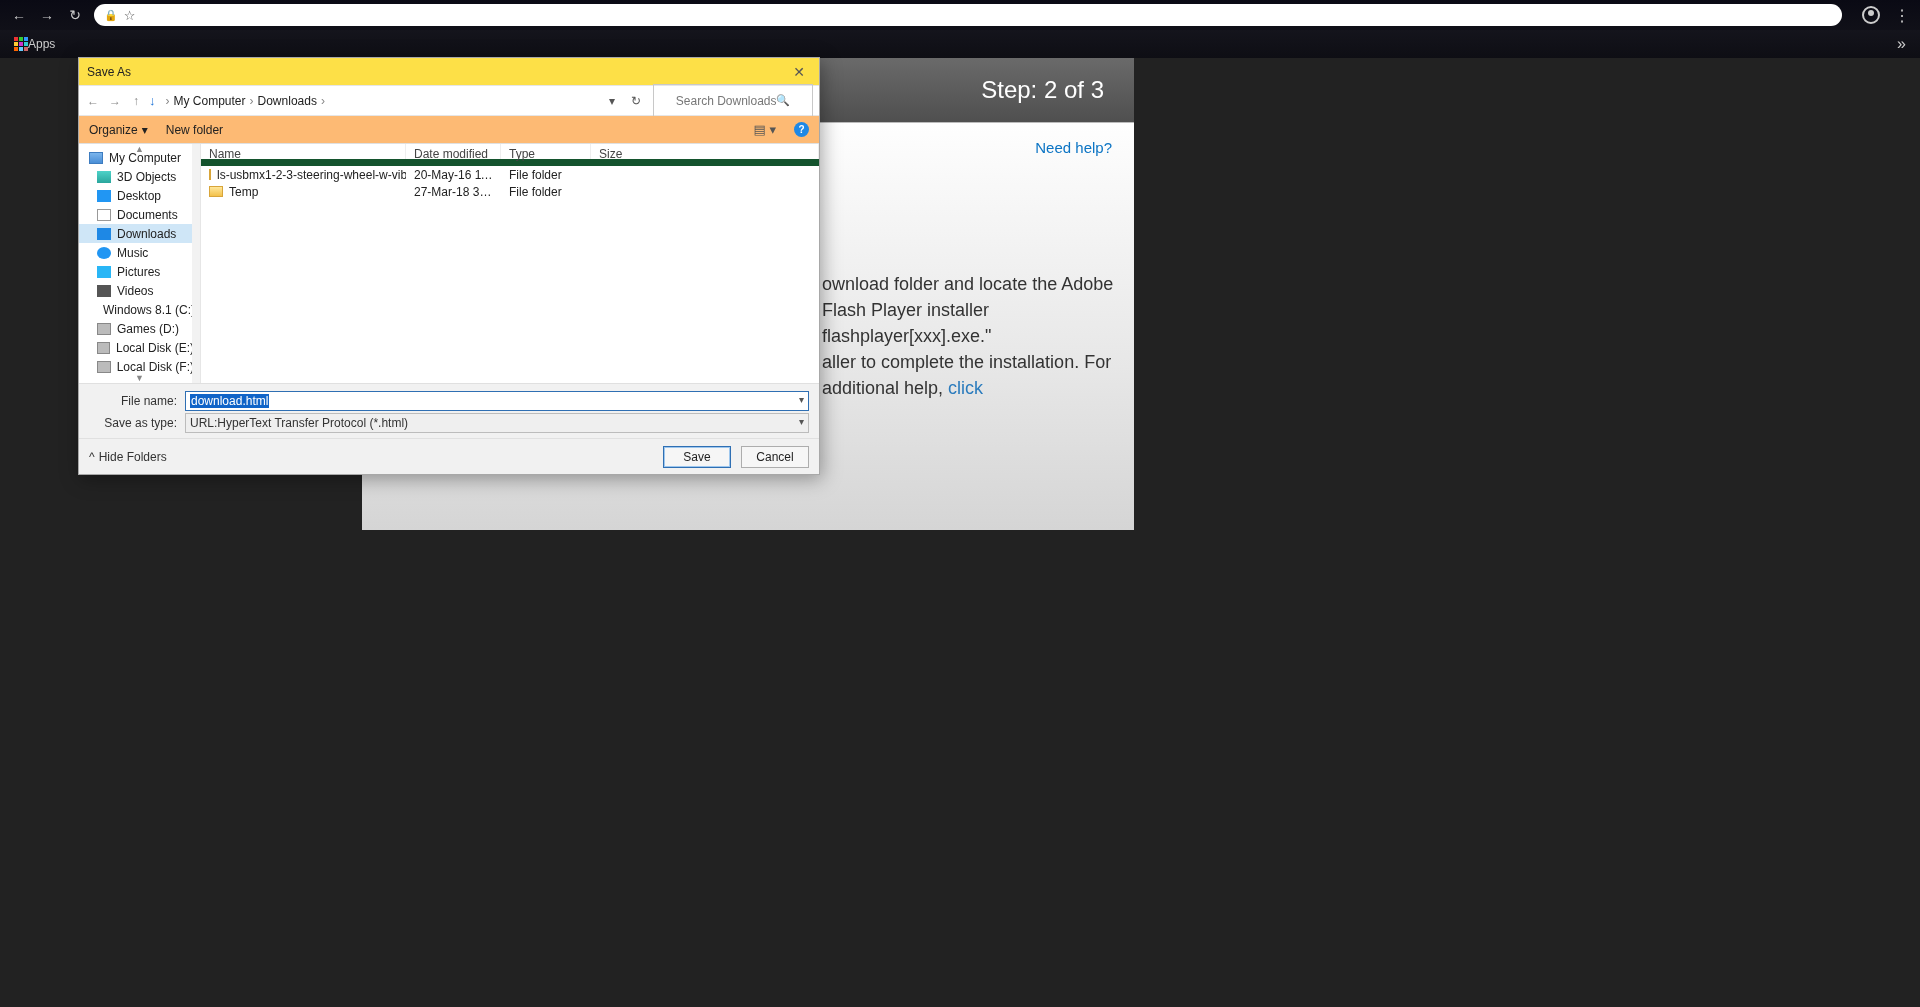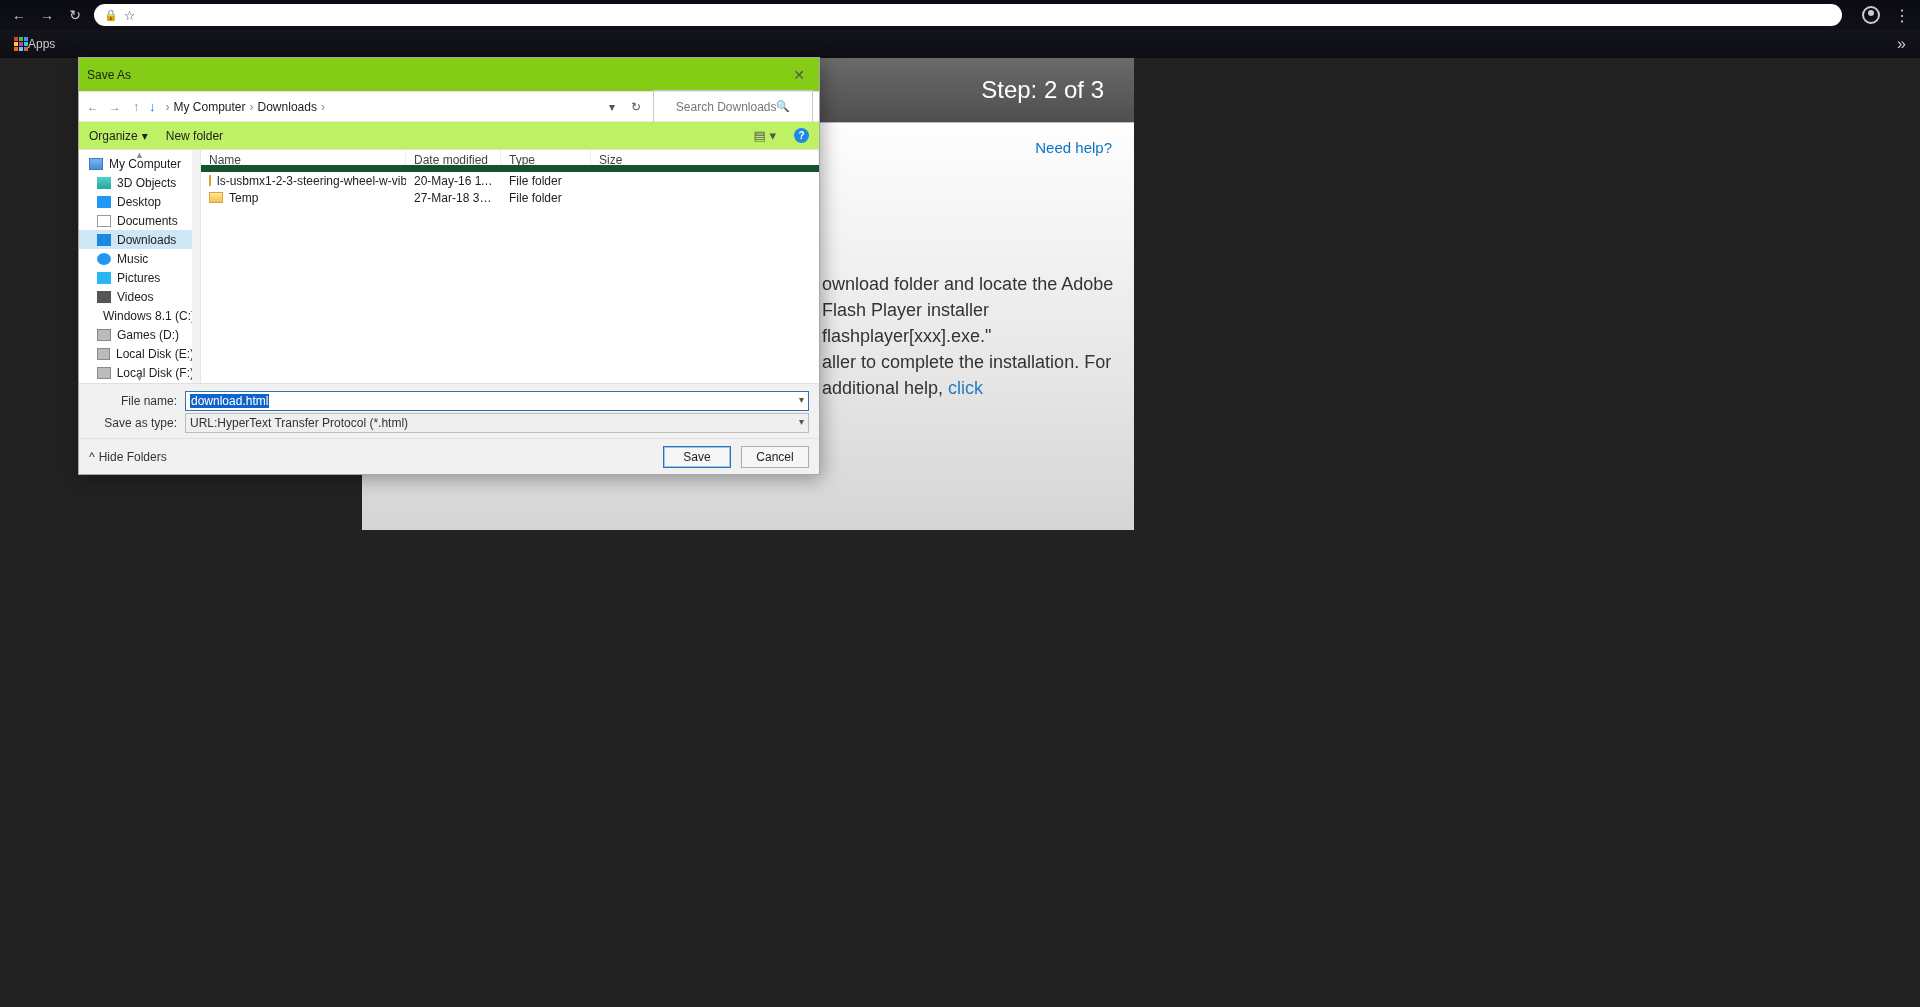--- a/index.html
+++ b/index.html
@@ -62,43 +62,43 @@
 
 
 .saveas {
   position:absolute; left:78px; top:57px; width:742px; height:418px;
   background:#fff; border:1px solid #a8a8a8;
   box-shadow: 2px 4px 18px rgba(0,0,0,.35);
   display:flex; flex-direction:column;
   font-size:12px; color:#222;
 }
 .sa-title {
-  height:34px; display:flex; align-items:center; justify-content:space-between;
-  padding:0 6px 0 8px; background:#84cc16; border-bottom:1px solid #e6e6e6;
+  height:28px; display:flex; align-items:center; justify-content:space-between;
+  padding:0 6px 0 8px; background:#fde047; border-bottom:1px solid #e6e6e6;
 }
 .sa-title-x { width:28px; text-align:center; font-size:14px; color:#555; cursor:pointer;}
 .sa-nav {
   height:30px; display:flex; align-items:center; padding:0 6px; gap:6px;
   border-bottom:1px solid #e6e6e6;
 }
 .sa-nav .nbtn { color:#888; width:16px; text-align:center;}
 .sa-nav .upbtn { color:#888; width:14px; text-align:center;}
 .sa-nav .dl-arrow{ color:#1e73d6; font-size:13px;}
 .sa-crumb { flex:1; display:flex; align-items:center; gap:4px; padding-left:4px;}
 .sa-crumb .sep{color:#888;}
 .sa-hist { color:#555; padding:0 4px;}
 .sa-ref { color:#555; padding:0 6px;}
 .sa-search {
   width:160px; height:30px; border:1px solid #c8c8c8; display:flex; align-items:center;
   padding:16px 6px; color:#777; justify-content:center;
 }
 .sa-search .mag{color:#666;font-size:11px;}
 
 .sa-toolbar {
-  height:28px; background:#bef264; border-bottom:1px solid #e0e0e0;
+  height:28px; background:#fdba74; border-bottom:1px solid #e0e0e0;
   display:flex; align-items:center; padding:0 10px; gap:18px;
 }
 .sa-toolbar .org{display:flex;align-items:center;gap:4px;}
 .sa-toolbar .spacer{flex:1;}
 .sa-toolbar .view-ico{color:#555;font-size:13px;}
 .sa-toolbar .help-ico{ width:15px;height:15px;border-radius:50%; background:#1e88e5; color:#fff;
   display:flex;align-items:center;justify-content:center;font-size:10px;font-weight:bold;}
 
 .sa-body { flex:1; display:flex; min-height:0; }
 .sa-tree {

